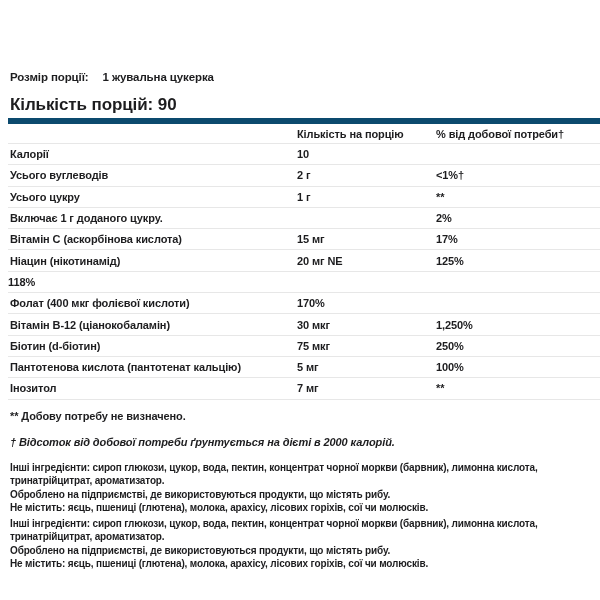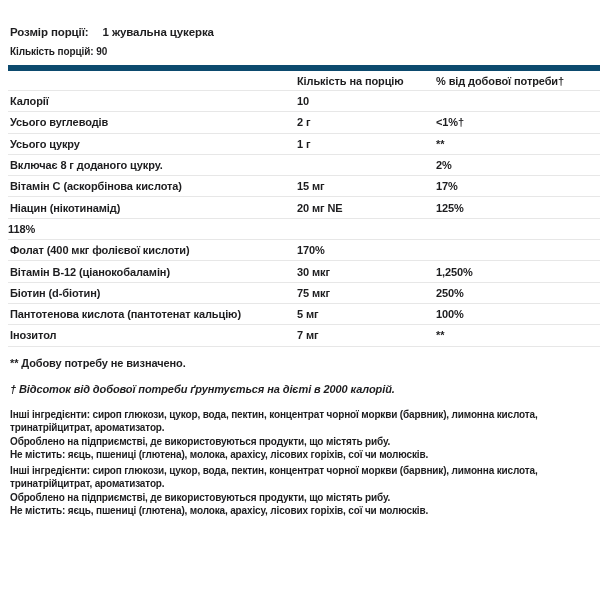--- a/index.html
+++ b/index.html
@@ -5,25 +5,25 @@
   html,body{margin:0;padding:0;background:#ffffff;}
   .page{
     position:relative;
     width:600px;height:600px;
     background:#ffffff;
     font-family:"Liberation Sans","DejaVu Sans",sans-serif;
     font-weight:700;
     color:#1d1d1f;
     overflow:hidden;
     box-sizing:border-box;
-    padding-top:25px;
+    padding-top:70px;
   }
   .topline{margin-left:10px;font-size:11.5px;line-height:14px;letter-spacing:-0.1px;white-space:nowrap;}
   .ssv{margin-left:14px;}
-  .topline2{margin-left:10px;margin-top:6px;font-size:10px;line-height:14px;letter-spacing:-0.1px;white-space:nowrap;}
+  .topline2{margin-left:10px;margin-top:14px;font-size:17px;line-height:14px;letter-spacing:-0.1px;white-space:nowrap;}
   .facts-table{
     margin:6px 0 0 8px;
     border-top:6px solid #0c4a6e;
     font-size:11px;
     letter-spacing:-0.1px;
   }
   .row{
     display:flex;align-items:center;
     height:21.3px;box-sizing:border-box;
     border-bottom:1px solid #e7e7e7;
@@ -70,21 +70,21 @@
       <div class="c3">&lt;1%†</div>
     </div>
 
     <div class="row">
       <div class="c1">Усього цукру</div>
       <div class="c2">1 г</div>
       <div class="c3">**</div>
     </div>
 
     <div class="row">
-      <div class="c1">Включає 8 г доданого цукру.</div>
+      <div class="c1">Включає 1 г доданого цукру.</div>
       <div class="c2"></div>
       <div class="c3">2%</div>
     </div>
 
     <div class="row">
       <div class="c1">Вітамін C (аскорбінова кислота)</div>
       <div class="c2">15 мг</div>
       <div class="c3">17%</div>
     </div>
 

